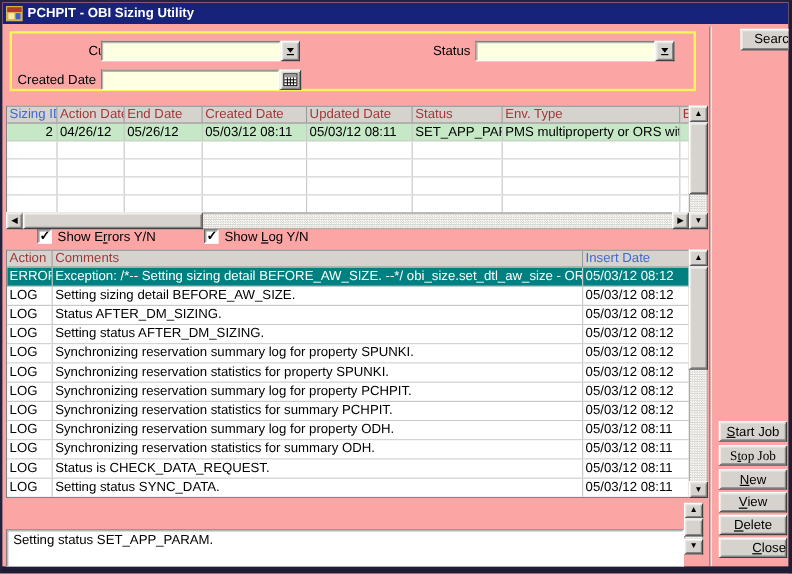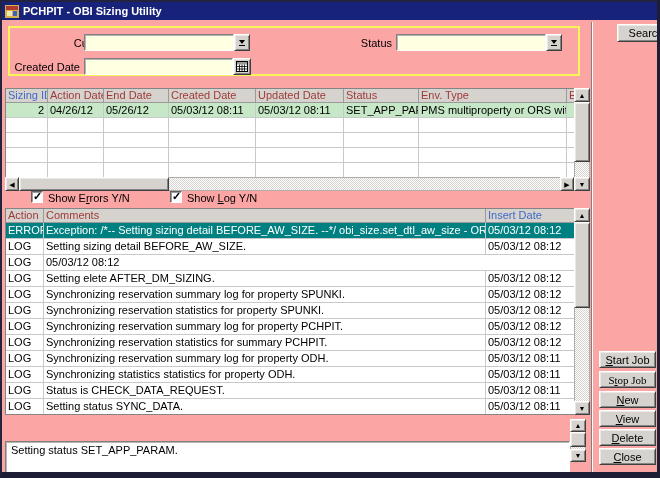--- a/index.html
+++ b/index.html
@@ -154,21 +154,21 @@
     </span>
   </button>
 
   <div class="side-panel"></div>
   <button class="btn" style="left:615px; top:22px;  width:58px; height:18px;">Searc<u>h</u></button>
   <button class="btn" style="left:597px; top:349px; width:57px; height:17px;"><u>S</u>tart Job</button>
   <button class="btn" style="left:597px; top:369px; width:57px; height:17px;font-family:Liberation Serif, serif;">S<u>t</u>op Job</button>
   <button class="btn" style="left:597px; top:389px; width:57px; height:17px;"><u>N</u>ew</button>
   <button class="btn" style="left:597px; top:408px; width:57px; height:17px;"><u>V</u>iew</button>
   <button class="btn" style="left:597px; top:427px; width:57px; height:17px;"><u>D</u>elete</button>
-  <button class="btn" style="left:597px; top:446px; width:57px; height:17px;"><u>C</u>lose</button>
+  <button class="btn" style="left:597px; top:446px; width:57px; height:17px;text-align:right;"><u>C</u>lose</button>
 
   <div class="tbl" style="left:3px; top:86px; width:570px; height:90px;">
     <div class="thead" id="jobs-header">
         <div class="hcell jcol0 sorted">Sizing ID</div>
         <div class="hcell jcol1">Action Date</div>
         <div class="hcell jcol2">End Date</div>
         <div class="hcell jcol3">Created Date</div>
         <div class="hcell jcol4">Updated Date</div>
         <div class="hcell jcol5">Status</div>
         <div class="hcell jcol6">Env. Type</div>
@@ -259,25 +259,26 @@
           <div class="tcell lcol1">Exception: /*-- Setting sizing detail BEFORE_AW_SIZE. --*/ obi_size.set_dtl_aw_size - ORA-00904: "V46_H</div>
           <div class="tcell lcol2">05/03/12 08:12</div>
         </div>
         <div class="trow">
           <div class="tcell lcol0">LOG</div>
           <div class="tcell lcol1">Setting sizing detail BEFORE_AW_SIZE.</div>
           <div class="tcell lcol2">05/03/12 08:12</div>
         </div>
         <div class="trow">
           <div class="tcell lcol0">LOG</div>
-          <div class="tcell lcol2">05/03/12 08:12</div>
-        </div>
-        <div class="trow">
-          <div class="tcell lcol0">LOG</div>
-          <div class="tcell lcol1">Setting elete AFTER_DM_SIZING.</div>
+          <div class="tcell lcol1">Status AFTER_DM_SIZING.</div>
+          <div class="tcell lcol2">05/03/12 08:12</div>
+        </div>
+        <div class="trow">
+          <div class="tcell lcol0">LOG</div>
+          <div class="tcell lcol1">Setting status AFTER_DM_SIZING.</div>
           <div class="tcell lcol2">05/03/12 08:12</div>
         </div>
         <div class="trow">
           <div class="tcell lcol0">LOG</div>
           <div class="tcell lcol1">Synchronizing reservation summary log for property SPUNKI.</div>
           <div class="tcell lcol2">05/03/12 08:12</div>
         </div>
         <div class="trow">
           <div class="tcell lcol0">LOG</div>
           <div class="tcell lcol1">Synchronizing reservation statistics for property SPUNKI.</div>
@@ -293,21 +294,21 @@
           <div class="tcell lcol1">Synchronizing reservation statistics for summary PCHPIT.</div>
           <div class="tcell lcol2">05/03/12 08:12</div>
         </div>
         <div class="trow">
           <div class="tcell lcol0">LOG</div>
           <div class="tcell lcol1">Synchronizing reservation summary log for property ODH.</div>
           <div class="tcell lcol2">05/03/12 08:11</div>
         </div>
         <div class="trow">
           <div class="tcell lcol0">LOG</div>
-          <div class="tcell lcol1">Synchronizing statistics statistics for property ODH.</div>
+          <div class="tcell lcol1">Synchronizing reservation statistics for summary ODH.</div>
           <div class="tcell lcol2">05/03/12 08:11</div>
         </div>
         <div class="trow">
           <div class="tcell lcol0">LOG</div>
           <div class="tcell lcol1">Status is CHECK_DATA_REQUEST.</div>
           <div class="tcell lcol2">05/03/12 08:11</div>
         </div>
         <div class="trow">
           <div class="tcell lcol0">LOG</div>
           <div class="tcell lcol1">Setting status SYNC_DATA.</div>

